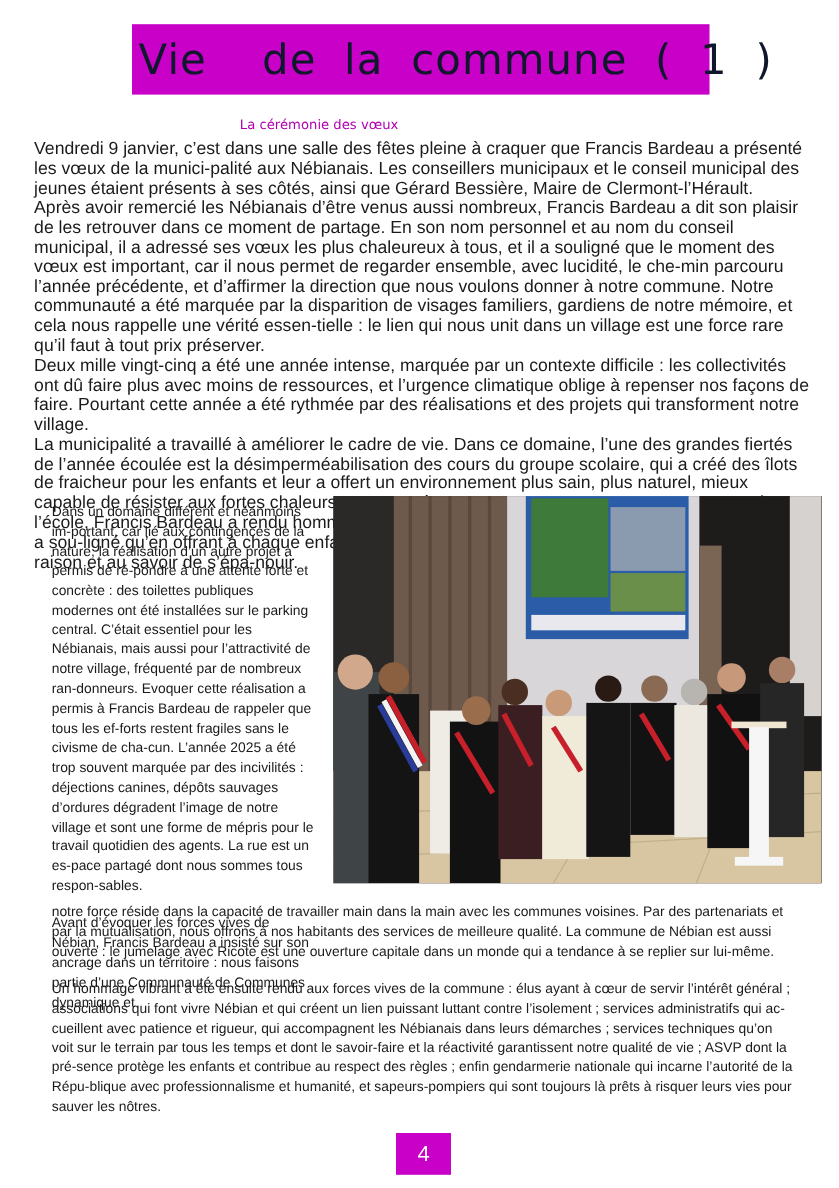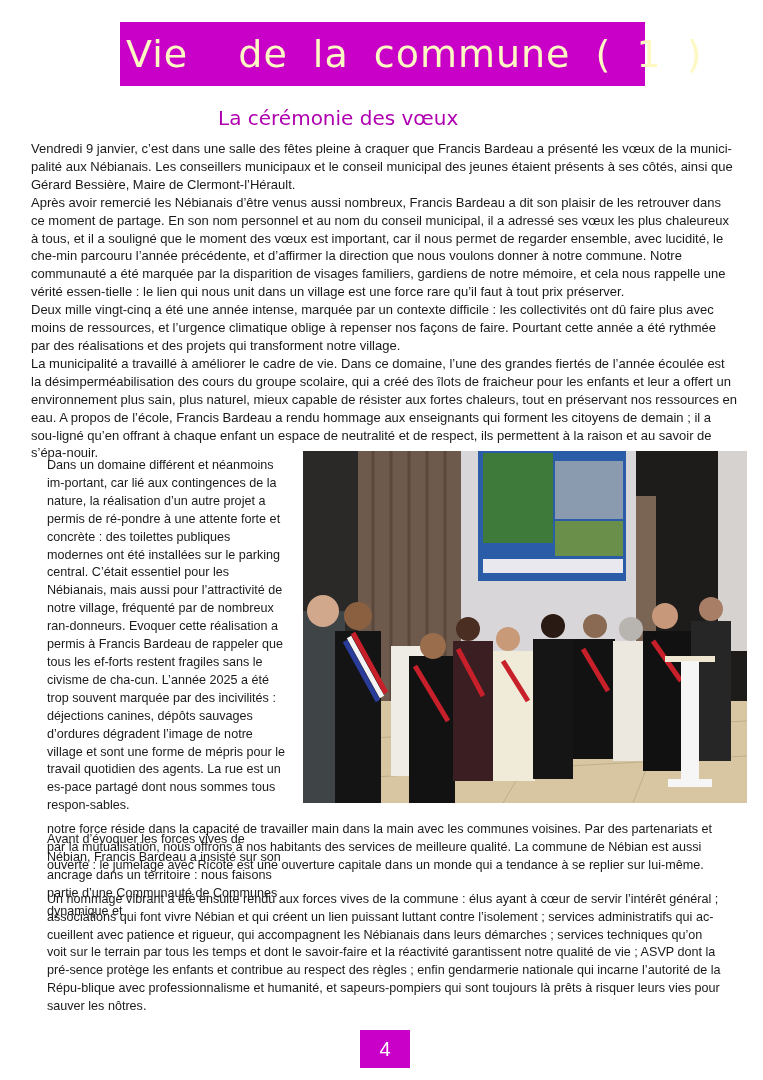--- a/index.html
+++ b/index.html
@@ -1,20 +1,20 @@
 <!DOCTYPE html>
 <html><head>
 <meta charset="utf-8">
 <style>
   html, body { margin: 0; padding: 0; background: #ffffff; }
   body { width: 763px; height: 1080px; position: relative; overflow: hidden; font-family: "Liberation Sans", sans-serif; color: #1a1a1a; }
   .title-box { position: absolute; left: 120px; top: 22px; width: 525px; height: 64px; background: #c800c8; display: flex; align-items: center; }
-  .title-text { font-family: "DejaVu Sans", sans-serif; font-size: 38px; color: #fef9c3; padding-left: 6px; letter-spacing: 1px; word-spacing: 12px; white-space: pre; }
-  .subtitle { position: absolute; left: 218px; top: 106px; font-family: "DejaVu Sans", sans-serif; font-size: 20px; color: #b000b0; }
-  .body-text { position: absolute; left: 31px; top: 140px; width: 706px; font-size: 13px; line-height: 17.9px; text-align: left; }
+  .title-text { font-family: "DejaVu Sans", sans-serif; font-size: 38px; color: #0f172a; padding-left: 6px; letter-spacing: 1px; word-spacing: 12px; white-space: pre; }
+  .subtitle { position: absolute; left: 218px; top: 106px; font-family: "DejaVu Sans", sans-serif; font-size: 12px; color: #b000b0; }
+  .body-text { position: absolute; left: 31px; top: 127px; width: 706px; font-size: 16px; line-height: 17.9px; text-align: left; }
   .body-text p { margin: 0; }
   .wrap-block { position: absolute; left: 31px; top: 441px; width: 270px; font-size: 12.6px; line-height: 17.9px; }
   .wrap-block p { margin: 16px; }
   .photo { position: absolute; left: 303px; top: 451px; width: 444px; height: 352px; background: #2a2624; overflow: hidden; }
   .lower-text { position: absolute; left: 31px; top: 805px; width: 706px; font-size: 12.6px; line-height: 17.9px; }
   .lower-text p { margin: 16px; }
   .page-num { position: absolute; left: 360px; top: 1030px; width: 50px; height: 38px; background: #c800c8; color: #fff; display: flex; align-items: center; justify-content: center; font-size: 20px; }
 </style>
 </head>
 <body>

